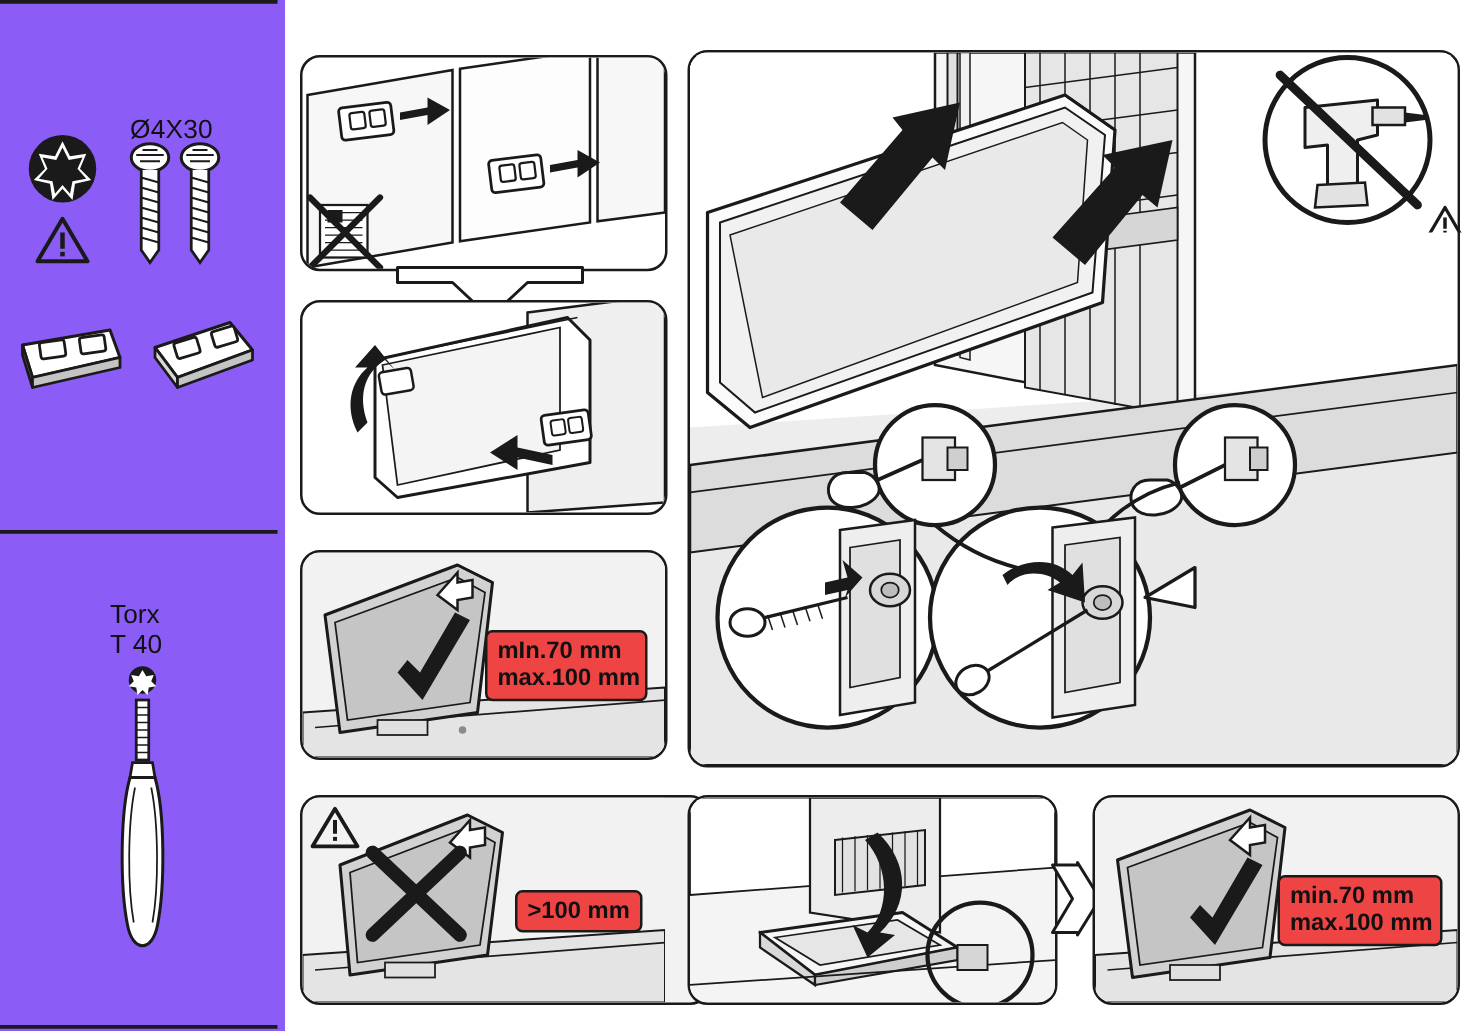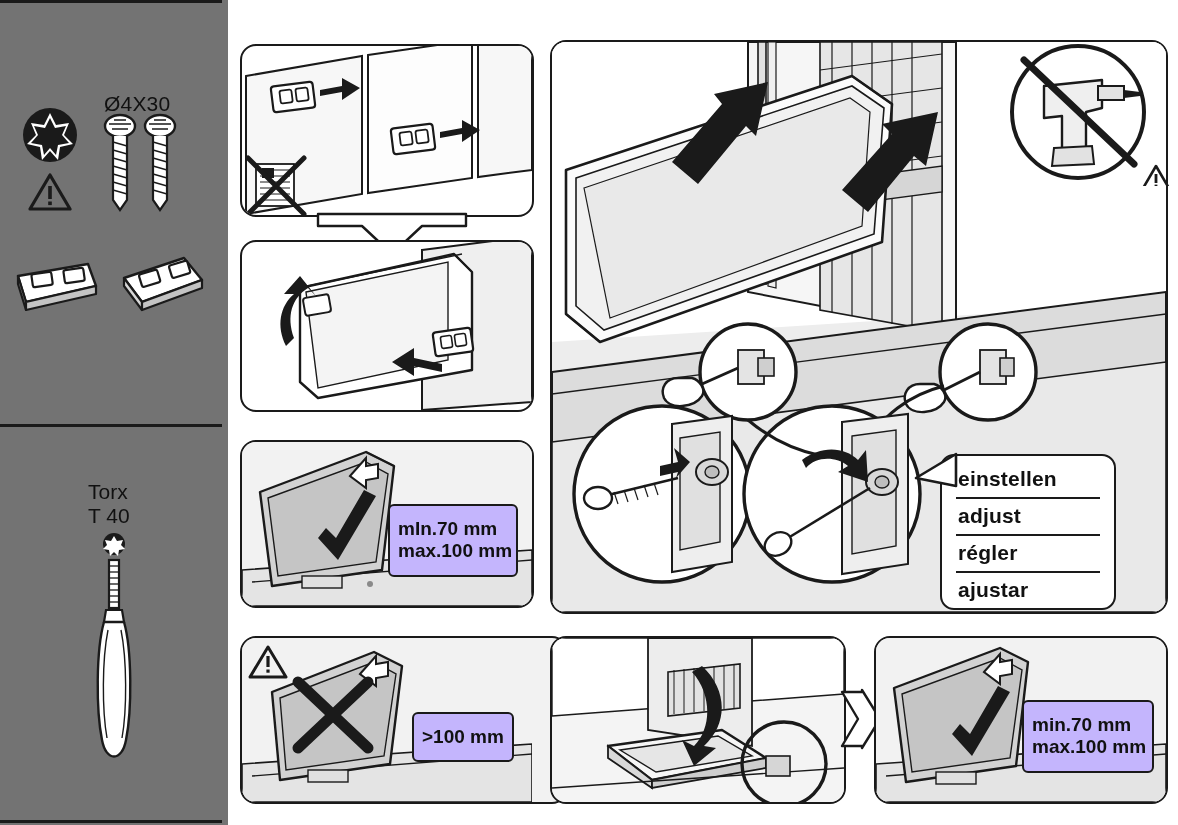--- a/index.html
+++ b/index.html
@@ -8,21 +8,21 @@
     background:#ffffff;
     font-family:"Liberation Sans", sans-serif;
     overflow:hidden;
     position:relative;
   }
   .page{position:absolute;inset:0;}
 
   
   .left-col{
     position:absolute;left:0;top:0;width:228px;height:825px;
-    background:#737373;
+    background:#8b5cf6;
   }
   .divider{
     position:absolute;left:0;width:222px;height:3px;background:#1a1a1a;
   }
   .divider.top{top:0;}
   .divider.mid{top:424px;}
   .divider.bottom{top:820px;}
 
   .torx-star{
     position:absolute;left:20px;top:105px;width:60px;height:60px;
@@ -67,25 +67,25 @@
   .callout .row{
     font-size:21px;font-weight:bold;color:#111;
     padding:5px 2px 6px 2px;
     border-bottom:2px solid #1a1a1a;
     letter-spacing:.2px;
   }
   .callout .row:last-child{border-bottom:none;}
 
   .measure-box{
     position:absolute;
-    background:#c4b5fd;
+    background:#ef4444;
     border:2.5px solid #1a1a1a;
     border-radius:6px;
     box-sizing:border-box;
-    padding:12px 8px;
+    padding:4px 8px;
     font-size:19px;font-weight:bold;color:#111;line-height:1.18;
     white-space:nowrap;
   }
 
   svg{display:block;}
 </style>
 </head>
 <body>
 
 <div class="page">
@@ -372,26 +372,20 @@
       <path d="M56 112 L94 110 L96 128 L54 130 Z" fill="#e2e2e2" stroke="#1a1a1a" stroke-width="2"></path>
       <path d="M26 24 L136 128" stroke="#1a1a1a" stroke-width="7" stroke-linecap="round"></path>
       <path d="M160 146 L160 146"></path>
       <g transform="translate(144,130)">
         <path d="M14 0 L28 24 L0 24 Z" fill="none" stroke="#1a1a1a" stroke-width="2.6" stroke-linejoin="round"></path>
         <rect x="12.6" y="8" width="2.8" height="9" fill="#1a1a1a"></rect>
         <rect x="12.6" y="18.6" width="2.8" height="2.8" fill="#1a1a1a"></rect>
       </g>
     </svg>
 
-    <div class="callout" style="left:712px;top:454px;width:176px;height:156px;">
-      <div class="row">einstellen</div>
-      <div class="row">adjust</div>
-      <div class="row">régler</div>
-      <div class="row">ajustar</div>
-    </div>
     <svg style="position:absolute;left:660px;top:430px;" width="70" height="80" viewBox="0 0 70 80">
       <path d="M68 24 L28 48 L68 56 Z" fill="#ffffff" stroke="#1a1a1a" stroke-width="2.6" stroke-linejoin="round"></path>
     </svg>
 
     <div class="panel panel-grey" style="left:322px;top:636px;width:296px;height:168px;">
       <svg width="292" height="164" viewBox="0 0 292 164">
         <rect x="0" y="0" width="292" height="164" fill="#f4f4f4"></rect>
         <path d="M0 0 L292 0 L292 56 L0 78 Z" fill="#ffffff" stroke="#1a1a1a" stroke-width="1.4"></path>
         <path d="M96 0 L96 92 L200 108 L200 0 Z" fill="#ededed" stroke="#1a1a1a" stroke-width="1.8"></path>
 

